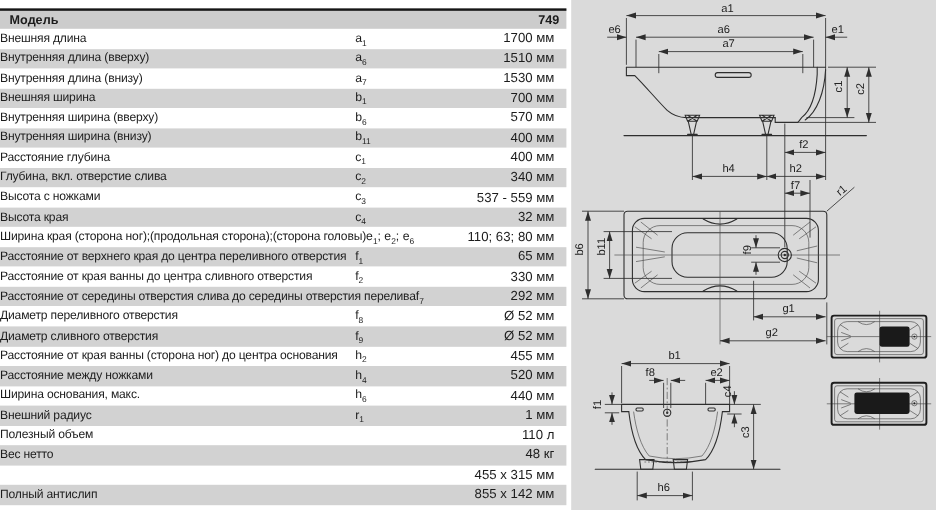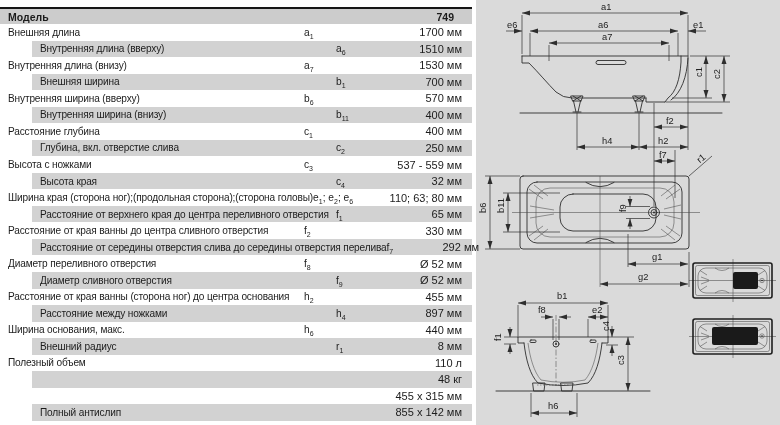--- a/index.html
+++ b/index.html
@@ -14,27 +14,27 @@
     position:absolute;left:0;top:0;width:476px;height:425px;
     background:#ffffff;
   }
   #spec-table{position:absolute;left:0;top:7px;width:472px;}
   .thead{
     display:flex;align-items:center;height:15px;
     background:#cccccc;border-top:2px solid #161616;
     font-weight:bold;font-size:10.5px;
   }
   .thead .h-label{flex:0 0 292px;padding-left:8px;}
-  .thead .h-value{flex:1;text-align:right;padding-right:18px;}
+  .thead .h-value{flex:1;text-align:right;padding-right:6px;}
   .trow{
     display:flex;align-items:center;height:16.54px;
     font-size:10.1px;white-space:nowrap;
   }
-  .trow.alt{background:#d2d2d2;margin-left:32px;}
-  .c-name{flex:0 0 296px;padding-left:8px;letter-spacing:-0.15px;overflow:visible;}
+  .trow.alt{background:#d2d2d2;}
+  .c-name{flex:0 0 296px;letter-spacing:-0.15px;overflow:visible;}
   .c-sym{flex:0 0 56px;font-size:10.2px;}
   .c-sym sub{font-size:7px;line-height:0;}
   .c-val{flex:1;text-align:right;padding-right:10px;font-size:11px;}
   #drawing-svg{position:absolute;left:460px;top:0;width:320px;height:425px;}
   svg text{font-family:"Liberation Sans","DejaVu Sans",sans-serif;font-size:9.3px;fill:#222;}
   .dl{stroke:#2e2e2e;stroke-width:0.9;fill:none;stroke-linecap:round;}
   .dim{stroke:#2e2e2e;stroke-width:0.7;fill:none;}
   .thin{stroke:#4a4a4a;stroke-width:0.55;fill:none;}
 </style>
 </head>
@@ -78,21 +78,21 @@
           <span class="c-val">400 мм</span>
         </div>
         <div class="trow">
           <span class="c-name">Расстояние глубина</span>
           <span class="c-sym">c<sub>1</sub></span>
           <span class="c-val">400 мм</span>
         </div>
         <div class="trow alt">
           <span class="c-name">Глубина, вкл. отверстие слива</span>
           <span class="c-sym">c<sub>2</sub></span>
-          <span class="c-val">250 мм</span>
+          <span class="c-val">340 мм</span>
         </div>
         <div class="trow">
           <span class="c-name">Высота с ножками</span>
           <span class="c-sym">c<sub>3</sub></span>
           <span class="c-val">537 - 559 мм</span>
         </div>
         <div class="trow alt">
           <span class="c-name">Высота края</span>
           <span class="c-sym">c<sub>4</sub></span>
           <span class="c-val">32 мм</span>
@@ -128,38 +128,39 @@
           <span class="c-val">Ø 52 мм</span>
         </div>
         <div class="trow">
           <span class="c-name">Расстояние от края ванны (сторона ног) до центра основания</span>
           <span class="c-sym">h<sub>2</sub></span>
           <span class="c-val">455 мм</span>
         </div>
         <div class="trow alt">
           <span class="c-name">Расстояние между ножками</span>
           <span class="c-sym">h<sub>4</sub></span>
-          <span class="c-val">897 мм</span>
+          <span class="c-val">520 мм</span>
         </div>
         <div class="trow">
           <span class="c-name">Ширина основания, макс.</span>
           <span class="c-sym">h<sub>6</sub></span>
           <span class="c-val">440 мм</span>
         </div>
         <div class="trow alt">
           <span class="c-name">Внешний радиус</span>
           <span class="c-sym">r<sub>1</sub></span>
-          <span class="c-val">8 мм</span>
+          <span class="c-val">1 мм</span>
         </div>
         <div class="trow">
           <span class="c-name">Полезный объем</span>
           <span class="c-sym"></span>
           <span class="c-val">110 л</span>
         </div>
         <div class="trow alt">
+          <span class="c-name">Вес нетто</span>
           <span class="c-sym"></span>
           <span class="c-val">48 кг</span>
         </div>
         <div class="trow">
           <span class="c-sym"></span>
           <span class="c-val">455 x 315 мм</span>
         </div>
         <div class="trow alt">
           <span class="c-name">Полный антислип</span>
           <span class="c-sym"></span>

